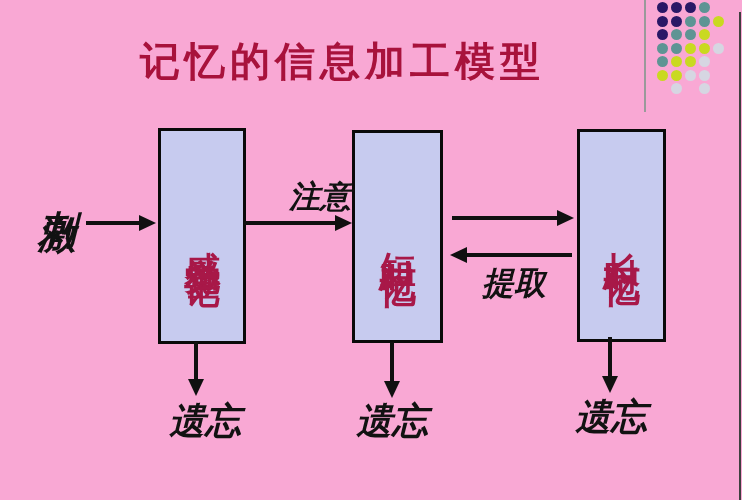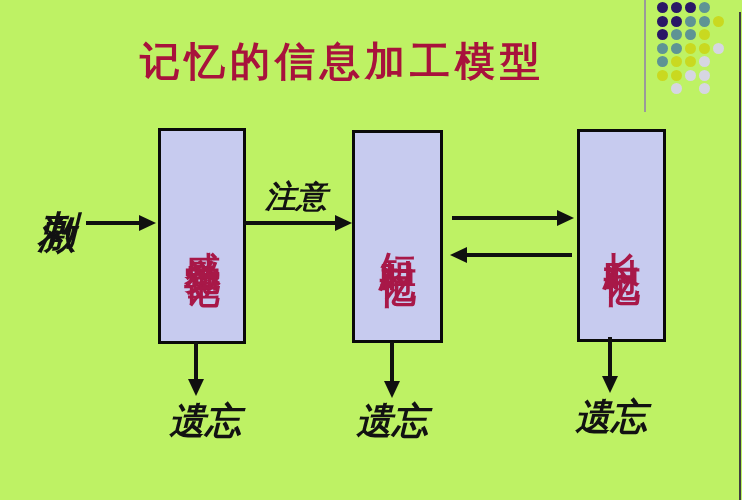--- a/index.html
+++ b/index.html
@@ -1,17 +1,17 @@
 <!DOCTYPE html>
 <html><head>
 <meta charset="utf-8">
 <style>
   html,body{margin:0;padding:0;background:#ffffff;}
   .slide{
-    position:relative;width:742px;height:500px;background:#bef264;
+    position:relative;width:742px;height:500px;background:#f9a8d4;
     overflow:hidden;font-family:"Liberation Sans", sans-serif;
   }
   
   .title{
     position:absolute;left:140px;top:34px;width:470px;
     font-size:40px;font-weight:900;letter-spacing:5px;color:#a8123c;
     font-family:"Liberation Sans", sans-serif;white-space:nowrap;
   }
   
   .vline{position:absolute;left:644px;top:0;width:2px;height:112px;background:#9a9a9a;}
@@ -37,21 +37,21 @@
   
   .klabel{
     position:absolute;color:#121212;font-family:"Liberation Serif", serif;
     font-style:italic;font-weight:600;text-align:center;white-space:nowrap;
   }
   #stimulus{
     left:34px;top:180px;width:48px;font-size:38px;
     writing-mode:vertical-rl;text-orientation:upright;letter-spacing:6px;
     text-align:left;
   }
-  #label-attention{left:241px;top:176px;width:110px;font-size:31px;}
+  #label-attention{left:241px;top:176px;width:110px;font-size:31px;text-align:right;}
   #label-rehearsal{left:446px;top:170px;width:128px;font-size:32px;}
   #label-retrieval{left:450px;top:262px;width:128px;font-size:32px;}
   .forget-label{font-size:36px;}
   #forget-1{left:145px;top:397px;width:120px;}
   #forget-2{left:332px;top:397px;width:120px;}
   #forget-3{left:551px;top:393px;width:120px;}
   
   .harrow{position:absolute;height:16px;}
   .harrow .shaft{position:absolute;top:6px;height:4px;background:#101010;}
   .harrow.right .shaft{left:0;right:14px;}
@@ -140,20 +140,21 @@
   </div>
 
   <div class="harrow right" id="arrow-rehearsal">
     <div class="shaft"></div>
     <div class="head"></div>
   </div>
   <div class="harrow left" id="arrow-retrieval">
     <div class="shaft"></div>
     <div class="head"></div>
   </div>
+  <div class="klabel" id="label-retrieval">提取</div>
 
   <div class="varrow" id="arrow-forget-1">
     <div class="shaft"></div>
     <div class="head"></div>
   </div>
   <div class="varrow" id="arrow-forget-2">
     <div class="shaft"></div>
     <div class="head"></div>
   </div>
   <div class="varrow" id="arrow-forget-3">

